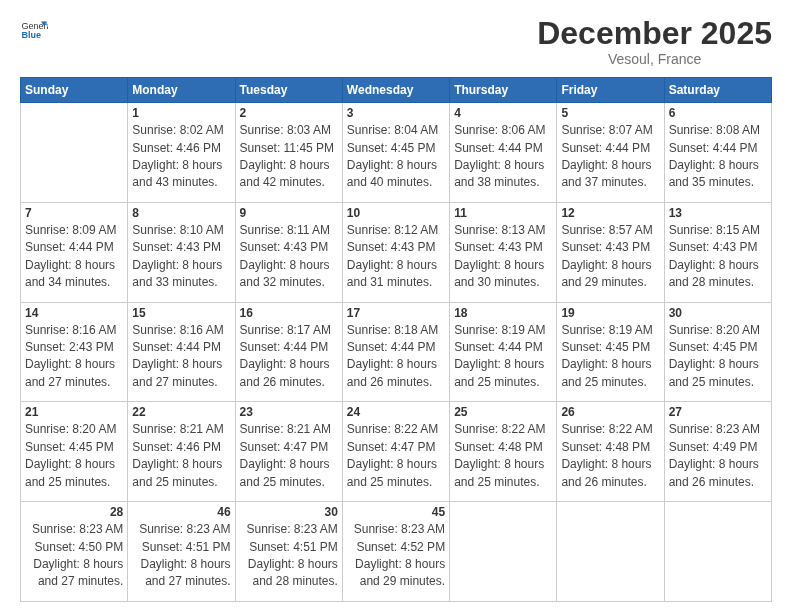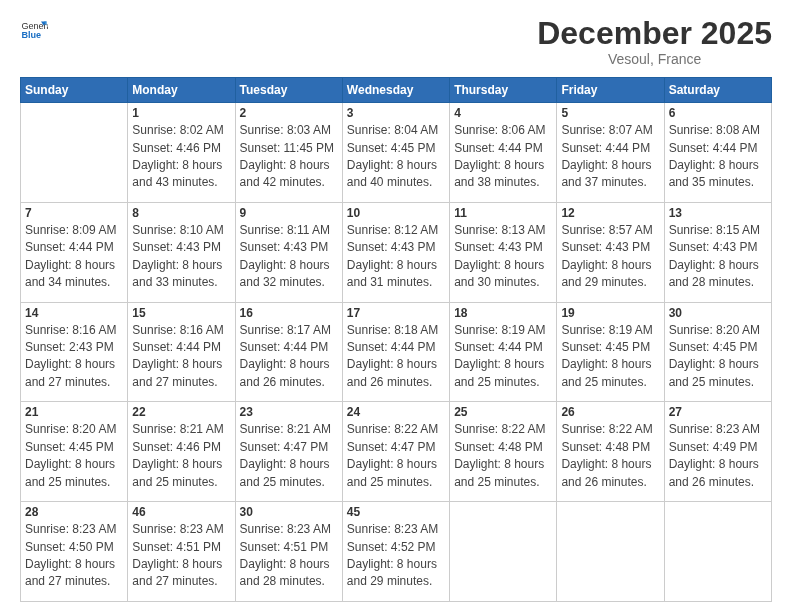--- a/index.html
+++ b/index.html
@@ -65,20 +65,21 @@
       border: 1px solid #ccc;
       vertical-align: top;
       padding: 3px 4px;
       font-size: 10.5px;
       color: #333;
       background: #fff;
       height: 88px;
     }
     .calendar tr:last-child td {
       height: 80px;
+      text-align: right;
     }
     .day-num {
       font-size: 12px;
       font-weight: bold;
       color: #333;
       display: block;
       margin-bottom: 2px;
     }
     .day-info {
       font-size: 12px;

